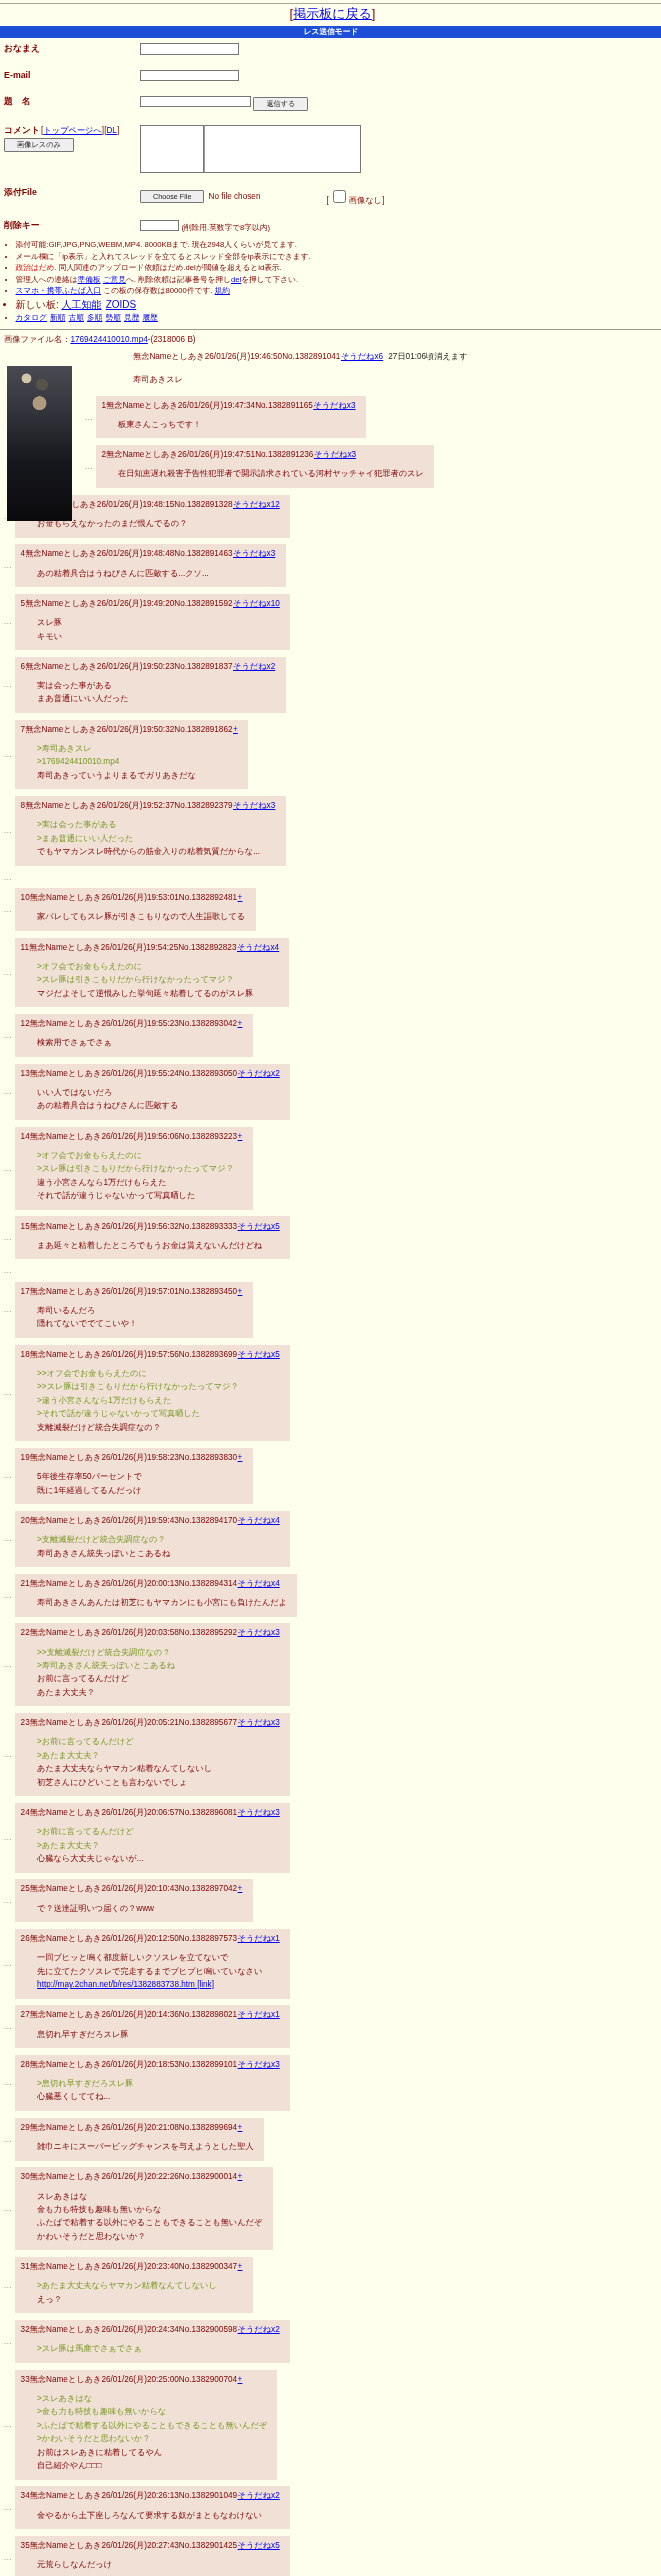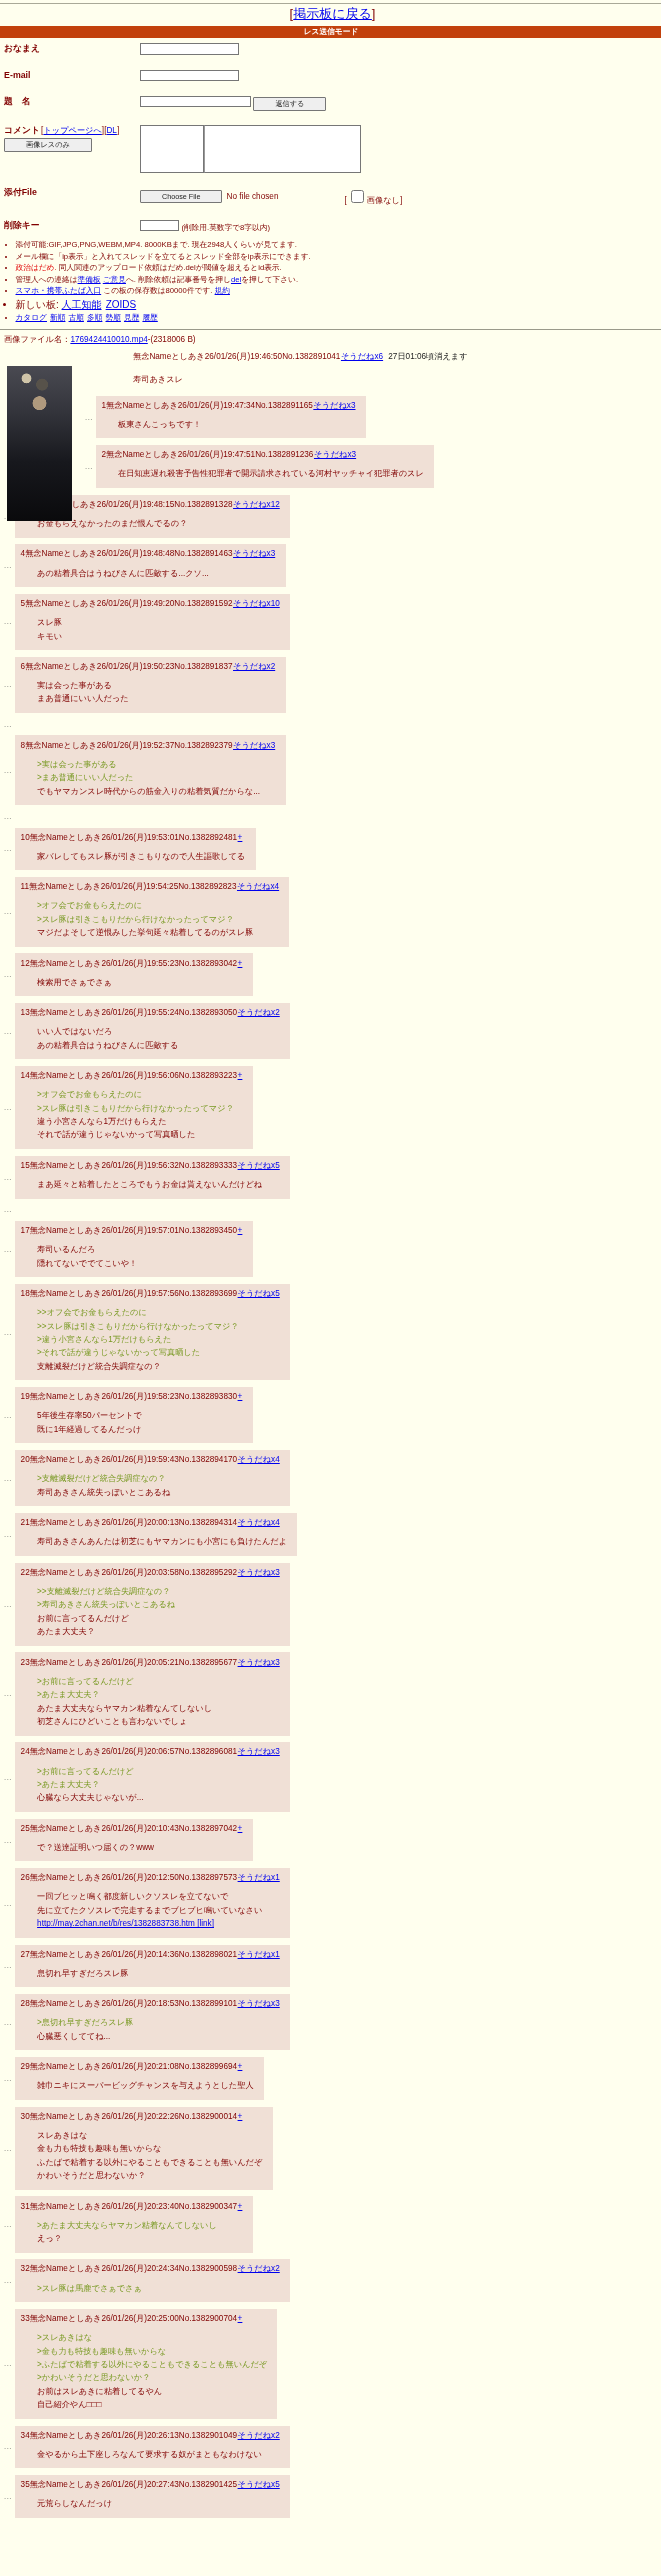--- a/index.html
+++ b/index.html
@@ -8,33 +8,33 @@
     background:#ffffee;
     color:#800000;
     font-family:"Liberation Sans","DejaVu Sans",sans-serif;
     font-size:8.2px;
   }
   a{color:#0000ee;text-decoration:underline;cursor:pointer;}
   .top-rule{border:none;border-top:0.5px solid #a9a998;margin:2.6px 0 1.5px;}
   .backlink{margin:1px 0 2.6px 3.1px;font-size:13px;text-align:center;}
   .bracket{color:#800000;}
   .mode-bar{
-    background:#c2410c;color:#ffffff;font-weight:bold;
+    background:#1d4ed8;color:#ffffff;font-weight:bold;
     text-align:center;font-size:7.7px;padding:1px 0 1.5px;
   }
   
   .form-grid{display:grid;grid-template-columns:136px auto;row-gap:14px;margin:5.2px 0 3.1px 4.1px;align-items:start;}
   .flabel{font-weight:bold;font-size:8.8px;}
   .ipt{background:#fff;border:0.5px solid #767676;height:11.3px;box-sizing:border-box;}
   .ipt-name{width:99px;}
   .ipt-subject{width:111px;}
   .ipt-delkey{width:39px;}
   .btn{
     background:#efefef;border:0.5px solid #767676;border-radius:1px;
-    font-size:7.2px;padding:1px 21px;color:#222;cursor:pointer;
+    font-size:7.2px;padding:1px 12px;color:#222;cursor:pointer;
     font-family:"Liberation Sans","DejaVu Sans",sans-serif;
   }
   .comment-label-row{display:flex;align-items:flex-start;gap:1px;flex-wrap:wrap;}
   .comment-wrap{display:flex;}
   .ta{width:64px;height:48px;border:0.5px solid #767676;background:#fff;resize:none;box-sizing:border-box;}
   .ta-preview{width:157px;height:48px;border:0.5px solid #767676;border-left:0.5px solid #9a9a9a;margin-left:-0.5px;background:#fff;box-sizing:border-box;}
   .file-row{display:flex;align-items:center;gap:4.1px;}
   .hint{font-size:7.7px;}
   
   ul.rules{margin:7.2px 0 1px 15.5px;padding:0;font-size:7.7px;}
@@ -203,20 +203,28 @@
       <div class="reply-box">
         <div class="reply-header"><span>6無念Nameとしあき26/01/26(月)19:50:23No.1382891837</span><a class="sodane" href="#">そうだねx2</a></div>
         <div class="reply-body">
           <div>実は会った事がある</div>
           <div>まあ普通にいい人だった</div>
         </div>
       </div>
     </div>
     <div class="reply-row">
       <span class="dots">...</span>
+      <div class="reply-box">
+        <div class="reply-header"><span>7無念Nameとしあき26/01/26(月)19:50:32No.1382891862</span><a class="sodane" href="#">+</a></div>
+        <div class="reply-body">
+          <div class="quote">&gt;寿司あきスレ</div>
+          <div class="quote">&gt;1769424410010.mp4</div>
+          <div>寿司あきっていうよりまるでガリあきだな</div>
+        </div>
+      </div>
     </div>
     <div class="reply-row">
       <span class="dots">...</span>
       <div class="reply-box">
         <div class="reply-header"><span>8無念Nameとしあき26/01/26(月)19:52:37No.1382892379</span><a class="sodane" href="#">そうだねx3</a></div>
         <div class="reply-body">
           <div class="quote">&gt;実は会った事がある</div>
           <div class="quote">&gt;まあ普通にいい人だった</div>
           <div>でもヤマカンスレ時代からの筋金入りの粘着気質だからな...</div>
         </div>

